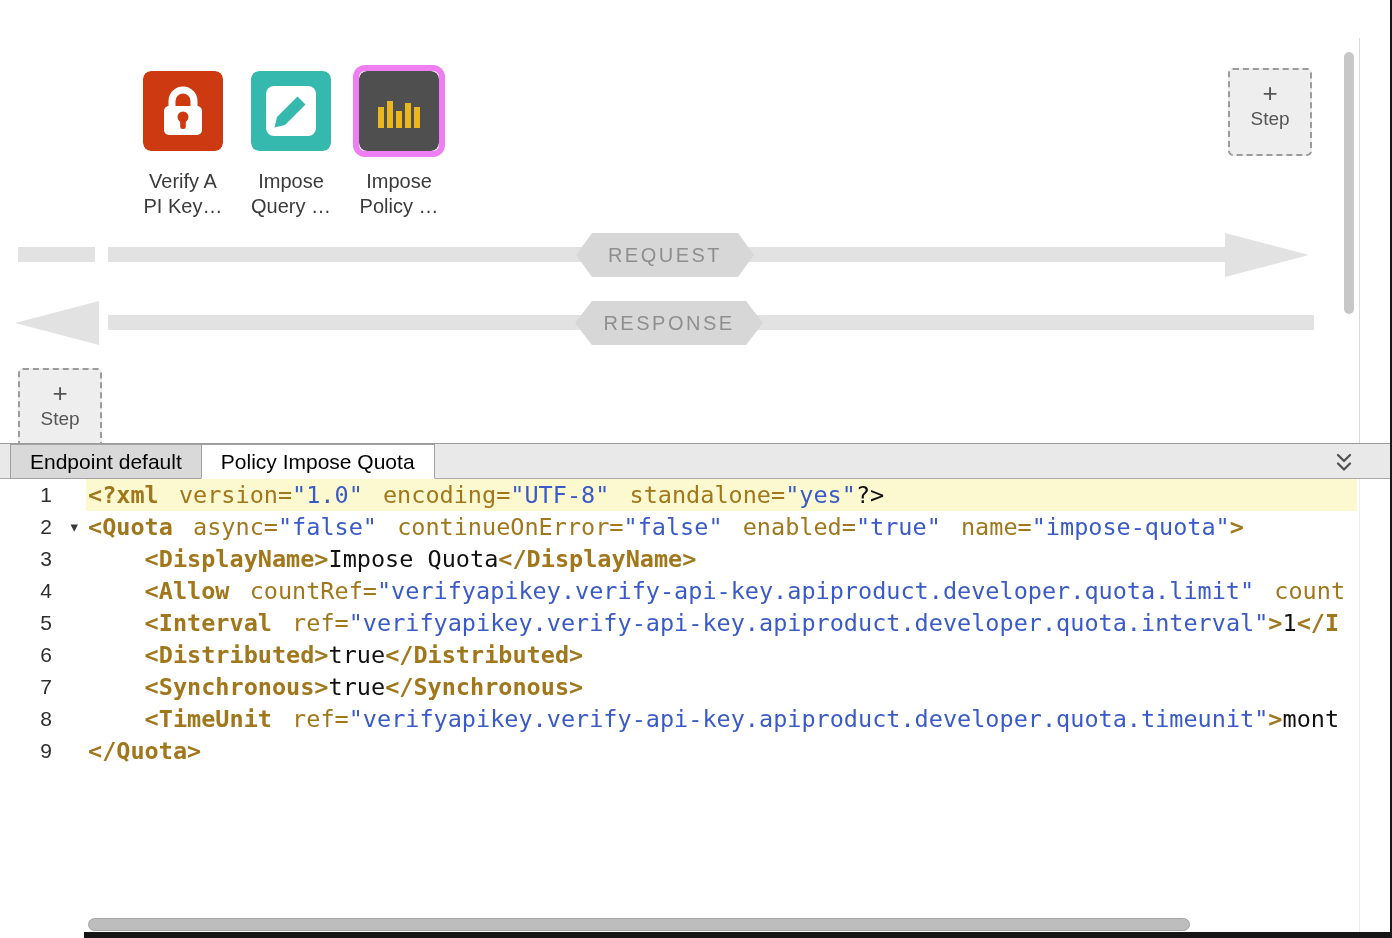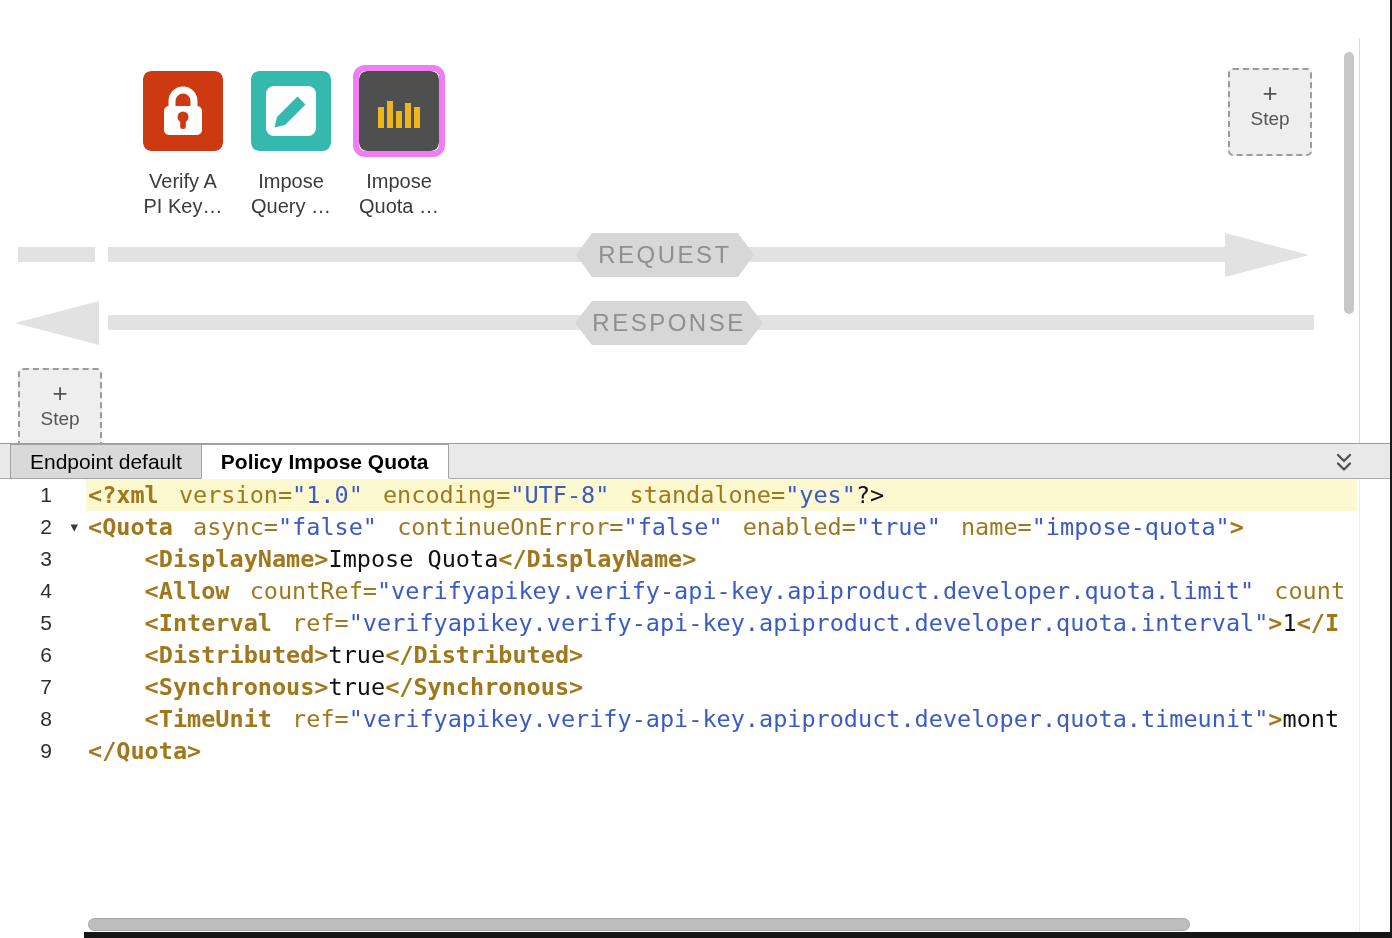--- a/index.html
+++ b/index.html
@@ -36,35 +36,35 @@
   .bar { position: absolute; height: 15px; background: var(--bar, #e2e2e2); }
   .req-short { left: 18px; top: 209px; width: 77px; }
   .req-main  { left: 108px; top: 209px; width: 1117px; }
   .resp-main { left: 108px; top: 277px; width: 1206px; }
   .arrowhead { position: absolute; width: 0; height: 0; border-top: 22px solid transparent; border-bottom: 22px solid transparent; }
   .arrowhead.right { left: 1225px; top: 195px; border-left: 84px solid var(--bar, #e2e2e2); }
   .arrowhead.left  { left: 15px;  top: 263px; border-right: 84px solid var(--bar, #e2e2e2); }
   .banner { position: absolute; height: 44px; background: var(--banner, #d7d7d7);
             display: flex; align-items: center; justify-content: center;
             clip-path: polygon(9% 0, 91% 0, 100% 50%, 91% 100%, 9% 100%, 0 50%); }
-  .banner span { font-size: 24px; letter-spacing: 2.5px; color: #8f8f8f; }
+  .banner span { font-size: 20px; letter-spacing: 2.5px; color: #8f8f8f; }
   .banner.req  { left: 576px; top: 195px; width: 178px; }
   .banner.resp { left: 575px; top: 263px; width: 188px; }
 
   .vscroll { position: absolute; left: 1344px; top: 14px; width: 10px; height: 262px; border-radius: 5px;
              background: #c7c7c7; cursor: pointer; }
   .canvas-divider { position: absolute; left: 1359px; top: 0; bottom: 0; width: 1px; background: #dadada; }
 
   
   .tabbar { position: absolute; top: 444px; left: 0; right: 0; height: 35px; background: #e9e9e9;
             border-bottom: 1px solid #ababab; }
   .tabstrip { position: absolute; left: 10px; top: 0; height: 35px; display: flex; }
   .tab { height: 35px; border: 1px solid #a2a2a2; padding: 0 19px; display: flex; align-items: center;
          font-size: 21px; color: #000; cursor: pointer; white-space: nowrap; }
-  .tab + .tab { margin-left: -1px; font-weight: bold; }
+  .tab + .tab { margin-left: -1px; }
   .tab.inactive { background: #d9d9d9; }
   .tab.active { background: #fff; border-bottom-color: #fff; }
   .tabbar .chev-btn { right: 38px; top: 7px; }
 
   
   .editor { position: absolute; top: 479px; left: 0; right: 0; bottom: 0; background: #fff; overflow: hidden; cursor: text; }
   .line { display: flex; height: 32px; }
   .gutter { width: 86px; flex: none; position: relative; }
   .gutter .num { position: absolute; right: 34px; top: 0; line-height: 32px; font-size: 21px; color: #2e2e2e; }
   .gutter .fold { position: absolute; right: 8px; top: 0; line-height: 32px; font-size: 15px; color: #3a3a3a; }
@@ -127,21 +127,21 @@
                 <rect x="19" y="36" width="6" height="21"></rect>
                 <rect x="28" y="30" width="6" height="27"></rect>
                 <rect x="37" y="40" width="6" height="17"></rect>
                 <rect x="46" y="32" width="6" height="25"></rect>
                 <rect x="55" y="36" width="6" height="21"></rect>
               </g>
             </svg>
           </div>
           <div class="plabel">
             <span>Impose</span>
-            <span>Quota …</span>
+            <span>Policy …</span>
           </div>
         </div>
       </div>
 
     <button class="step-btn step-tr">
       <span class="plus">+</span>
       <span class="step-label">Step</span>
     </button>
 
     <div class="bar req-short"></div>

